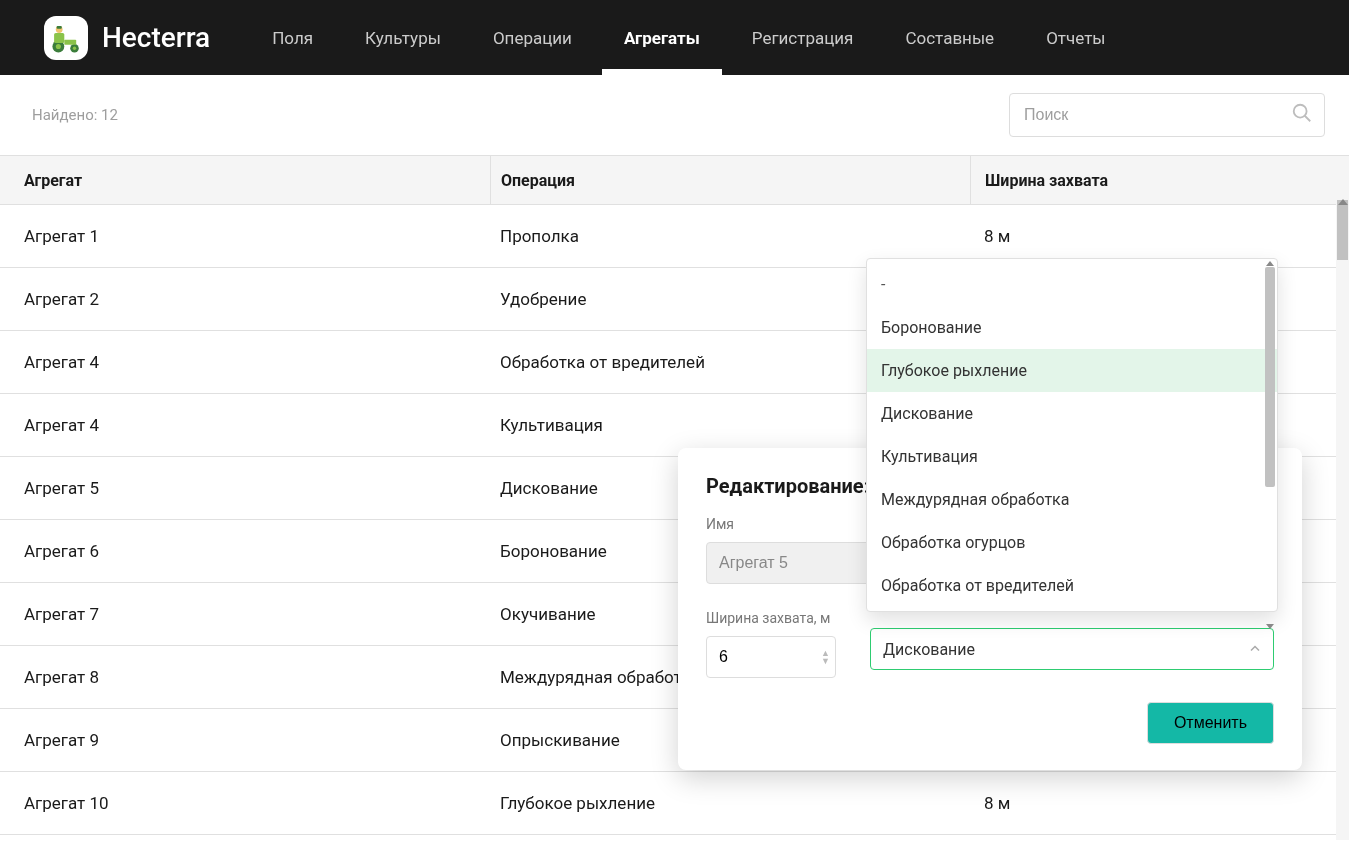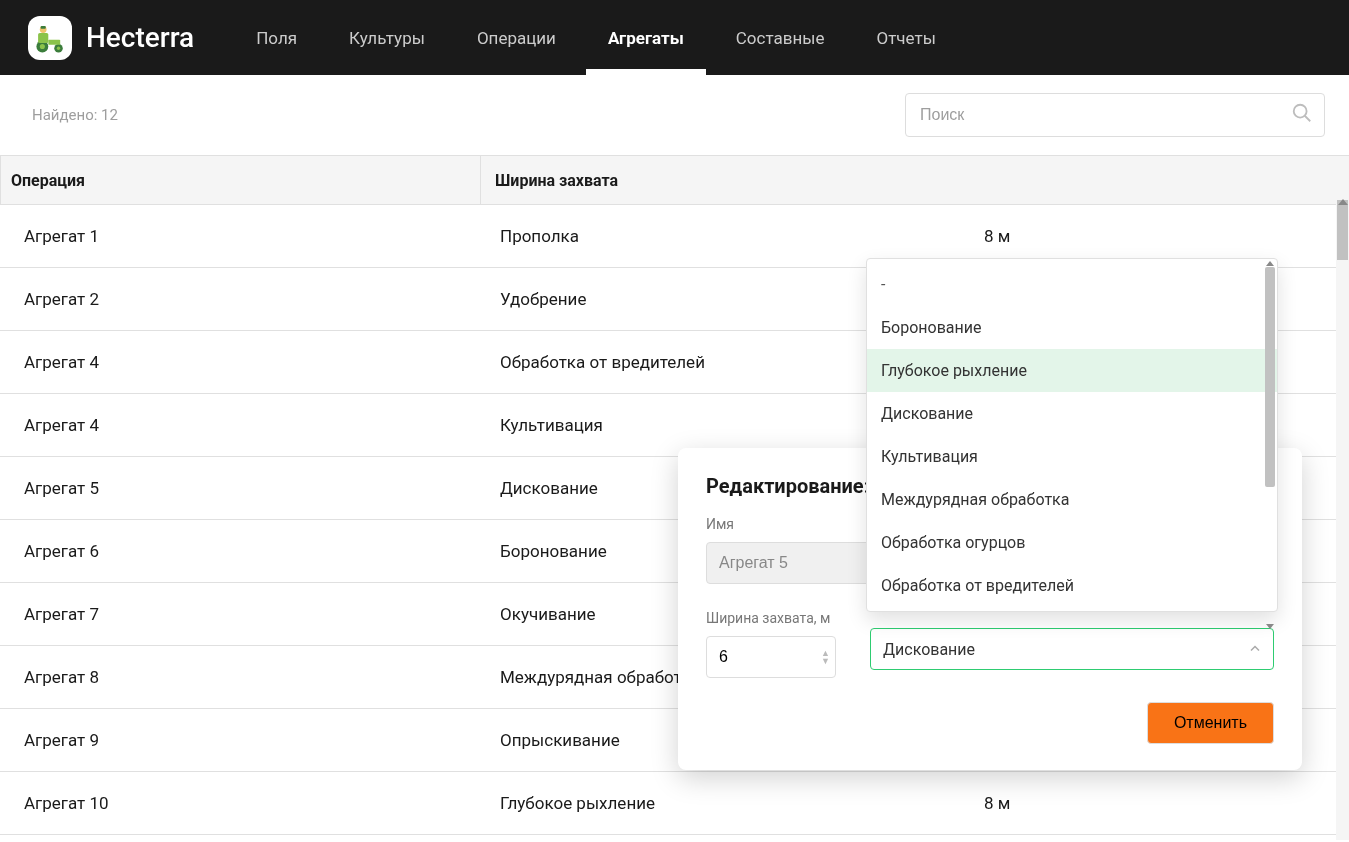--- a/index.html
+++ b/index.html
@@ -1,28 +1,28 @@
 <!DOCTYPE html>
 <html><head>
 <meta charset="utf-8">
 <style>
 * { margin: 0; padding: 0; box-sizing: border-box; }
 body { font-family: -apple-system, BlinkMacSystemFont, "Segoe UI", Roboto, Arial, sans-serif; background: #fff; width: 1349px; height: 842px; overflow: hidden; position: relative; }
-.header { background: #1a1a1a; height: 75px; display: flex; align-items: center; padding: 0 28px; }
+.header { background: #1a1a1a; height: 75px; display: flex; align-items: center; padding: 0 44px; }
 .logo-wrap { display: flex; align-items: center; gap: 14px; margin-right: 40px; }
 .logo-img { width: 44px; height: 44px; background: #fff; border-radius: 12px; display: flex; align-items: center; justify-content: center; }
 .logo-img svg { width: 34px; height: 34px; }
 .brand { color: #fff; font-size: 28px; font-weight: 500; }
 .nav { display: flex; gap: 8px; align-items: center; height: 100%; }
 .nav-item { color: #ccc; font-size: 17px; padding: 0 22px; height: 100%; display: flex; align-items: center; cursor: pointer; position: relative; }
 .nav-item.active { color: #fff; font-weight: 700; }
 .nav-item.active::after { content: ''; position: absolute; bottom: 0; left: 0; right: 0; height: 6px; background: #fff; }
 .toolbar { display: flex; align-items: center; justify-content: space-between; padding: 18px 24px 18px 24px; margin-left: 8px; }
 .found { color: #9e9e9e; font-size: 15px; }
-.search-wrap { position: relative; width: 420px; }
+.search-wrap { position: relative; width: 316px; }
 .search-input { width: 100%; height: 44px; border: 1px solid #ddd; border-radius: 4px; padding: 0 46px 0 14px; font-size: 16px; outline: none; }
 .search-input::placeholder { color: #9e9e9e; }
 .search-icon { position: absolute; right: 12px; top: 50%; transform: translateY(-50%); color: #bdbdbd; }
 .table-wrap { position: relative; }
 .table-header { display: flex; background: #f5f5f5; border-top: 1px solid #e0e0e0; border-bottom: 1px solid #e0e0e0; height: 50px; align-items: center; }
 .col1 { width: 490px; padding-left: 24px; }
 .col2 { width: 480px; padding-left: 10px; }
 .col3 { flex: 1; padding-left: 14px; }
 .table-header .col1, .table-header .col2, .table-header .col3 { font-weight: 700; font-size: 16px; color: #1a1a1a; }
 .table-header .col2 { border-left: 1px solid #e0e0e0; height: 100%; display: flex; align-items: center; }
@@ -42,21 +42,21 @@
 .field input { height: 42px; border: 1px solid #ddd; border-radius: 4px; padding: 0 12px; font-size: 16px; outline: none; }
 .name-field input { background: #f0f0f0; color: #888; }
 .width-field input { width: 100%; padding-right: 24px; }
 .number-input { position: relative; }
 .stepper { position: absolute; right: 6px; top: 50%; transform: translateY(-50%); display: flex; flex-direction: column; gap: 2px; color: #bbb; }
 .stepper span { line-height: 6px; font-size: 9px; }
 .select-field { flex: 1; position: relative; }
 .select-box { height: 42px; border: 1px solid #2ecc71; border-radius: 4px; padding: 0 34px 0 12px; display: flex; align-items: center; font-size: 16px; color: #333; cursor: pointer; position: relative; }
 .select-box .chev { position: absolute; right: 12px; top: 50%; transform: translateY(-50%); color: #aaa; }
 .modal-actions { display: flex; gap: 14px; justify-content: flex-end; margin-top: 24px; }
-.btn { height: 42px; padding: 0 26px; border-radius: 4px; font-size: 16px; border: 1px solid #ddd; background: #f97316; cursor: pointer; }
+.btn { height: 42px; padding: 0 26px; border-radius: 4px; font-size: 16px; border: 1px solid #ddd; background: #14b8a6; cursor: pointer; }
 .btn-save { background: #f0f0f0; color: #aaa; border-color: #e0e0e0; cursor: not-allowed; }
 .dropdown { position: absolute; left: 866px; top: 258px; width: 412px; background: #fff; border: 1px solid #e0e0e0; border-radius: 4px; box-shadow: 0 8px 20px rgba(0,0,0,0.12); z-index: 100; padding: 4px 0; }
 .dd-scroll { position: relative; max-height: 370px; overflow: hidden; }
 .dd-item { padding: 12px 14px; font-size: 16px; color: #333; cursor: pointer; }
 .dd-item.hovered { background: #e3f5e9; }
 .dd-item.first { color: #555; }
 .dd-scrollbar { position: absolute; right: 2px; top: 8px; width: 10px; height: 356px; background: transparent; }
 .dd-scrollbar .thumb { position: absolute; top: 0; width: 10px; height: 220px; background: #c1c1c1; border-radius: 2px; }
 .dd-scrollbar .arrow-up { position: absolute; top: -6px; left: 1px; width: 0; height: 0; border-left: 4px solid transparent; border-right: 4px solid transparent; border-bottom: 5px solid #888; }
 .dd-scrollbar .arrow-dn { position: absolute; bottom: -6px; left: 1px; width: 0; height: 0; border-left: 4px solid transparent; border-right: 4px solid transparent; border-top: 5px solid #888; }
@@ -78,40 +78,42 @@
         <rect x="9" y="6" width="6" height="3" rx="1" fill="#3b7d3b"></rect>
       </svg>
     </div>
     <span class="brand">Hecterra</span>
   </div>
   <div class="nav">
     <div class="nav-item">Поля</div>
     <div class="nav-item">Культуры</div>
     <div class="nav-item">Операции</div>
     <div class="nav-item active">Агрегаты</div>
+    <div class="nav-item">Регистрация</div>
     <div class="nav-item">Составные</div>
     <div class="nav-item">Отчеты</div>
   </div>
 </div>
 
 <div class="toolbar">
   <div class="found">Найдено: 12</div>
   <div class="search-wrap">
     <input class="search-input" placeholder="Поиск" style="">
     <span class="search-icon">
       <svg width="22" height="22" viewBox="0 0 24 24" fill="none" stroke="currentColor" stroke-width="2">
           <circle cx="10" cy="10" r="7"></circle>
           <line x1="15" y1="15" x2="21" y2="21"></line>
         </svg>
     </span>
   </div>
 </div>
 
 <div class="table-wrap">
   <div class="table-header">
+    <div class="col1">Агрегат</div>
     <div class="col2">Операция</div>
     <div class="col3">Ширина захвата</div>
   </div>
   <div class="rows" id="rows">
       <div class="row">
         <div class="col1">Агрегат 1</div>
         <div class="col2">Прополка</div>
         <div class="col3">8 м</div>
       </div>
       <div class="row">

